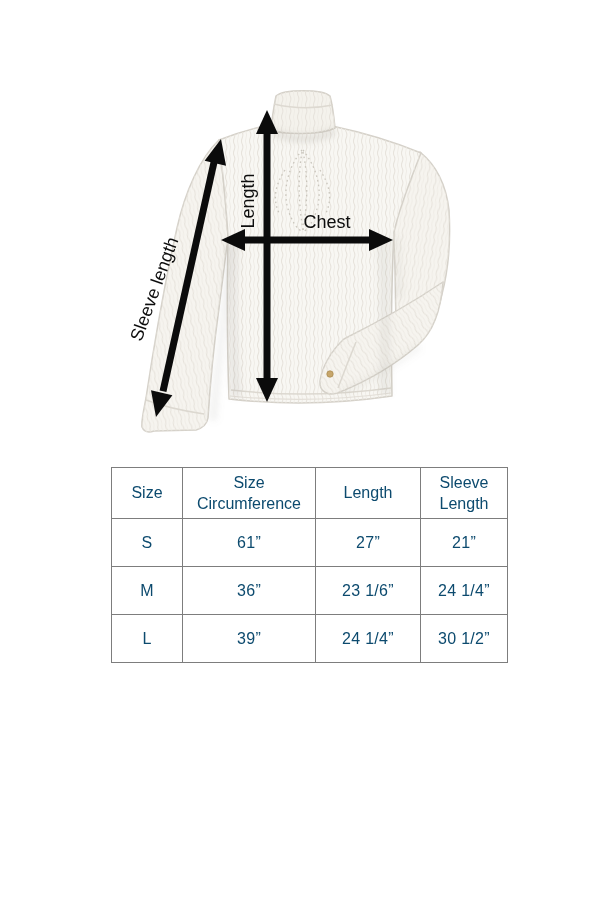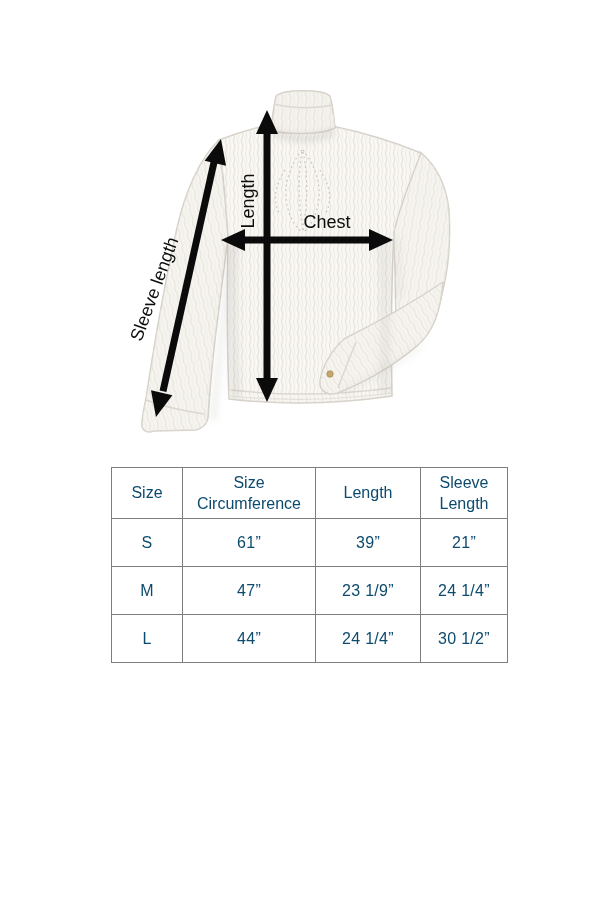--- a/index.html
+++ b/index.html
@@ -172,31 +172,31 @@
         <th>Size</th>
         <th>Size Circumference</th>
         <th>Length</th>
         <th>Sleeve Length</th>
       </tr>
     </thead>
     <tbody>
       <tr>
         <td>S</td>
         <td>61”</td>
+        <td>27”</td>
+        <td>21”</td>
+      </tr>
+      <tr>
+        <td>M</td>
+        <td>36”</td>
+        <td>23 1/6”</td>
+        <td>24 1/4”</td>
+      </tr>
+      <tr>
+        <td>L</td>
         <td>39”</td>
-        <td>21”</td>
-      </tr>
-      <tr>
-        <td>M</td>
-        <td>47”</td>
-        <td>23 1/9”</td>
-        <td>24 1/4”</td>
-      </tr>
-      <tr>
-        <td>L</td>
-        <td>44”</td>
         <td>24 1/4”</td>
         <td>30 1/2”</td>
       </tr>
     </tbody>
   </table>
 
 </div>
 
 </body></html>

